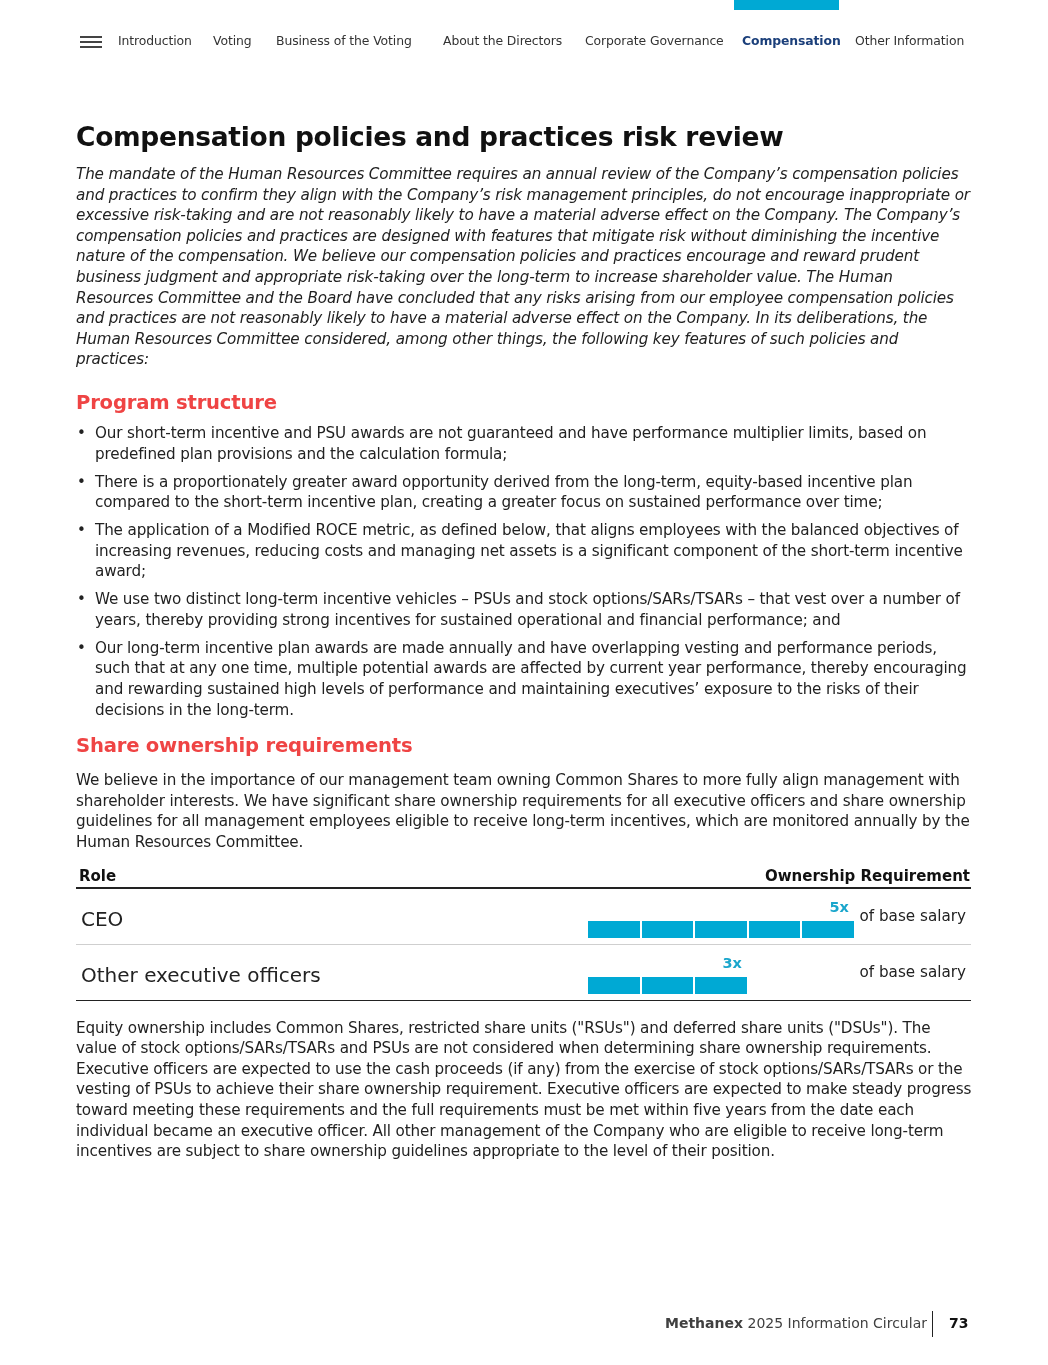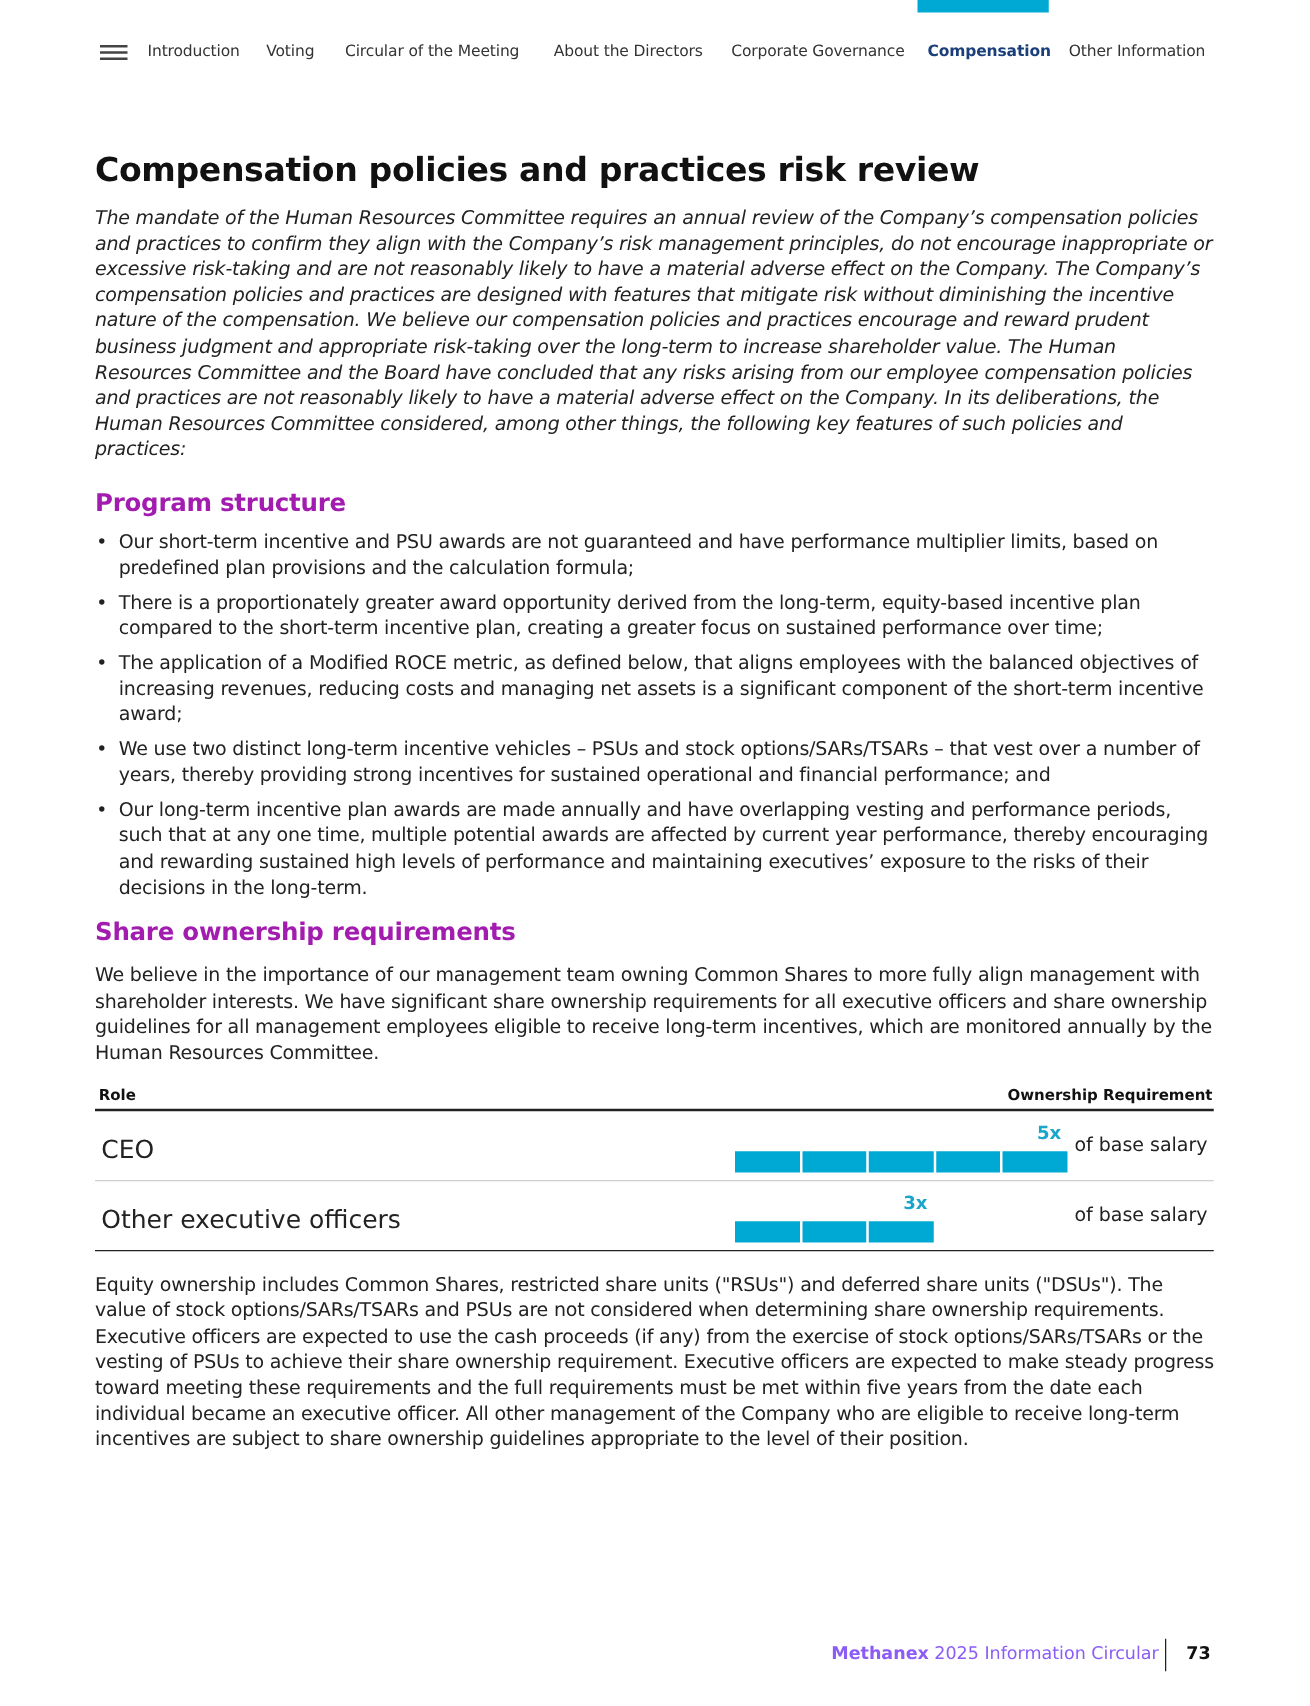--- a/index.html
+++ b/index.html
@@ -11,62 +11,62 @@
     .nav-accent { position: absolute; left: 734px; top: 0; width: 105px; height: 10px; background: #00a9d4; }
     .menu-icon { position: absolute; left: 80px; top: 36px; width: 22px; height: 12px; cursor: pointer; }
     .menu-icon span { display: block; height: 2px; background: #444; margin-bottom: 3px; }
     .nav-item { position: absolute; top: 33px; font-size: 12.4px; color: #333; white-space: nowrap; cursor: pointer; letter-spacing: -0.1px; }
     .nav-item.active { color: #1b3f7a; font-weight: bold; text-align: right; }
 
     
     .content { position: absolute; left: 76px; top: 118px; width: 896px; }
     h1 { margin: 0; font-size: 26.5px; font-weight: bold; color: #111; letter-spacing: -0.3px; line-height: 38px; }
     p { margin: 0; font-size: 15.2px; line-height: 20.6px; color: #222; letter-spacing: -0.15px; }
-    h2 { margin: 0; font-size: 19.6px; font-weight: bold; color: #a21caf; letter-spacing: -0.2px; line-height: 28px; }
+    h2 { margin: 0; font-size: 19.6px; font-weight: bold; color: #ef4444; letter-spacing: -0.2px; line-height: 28px; }
     .intro { margin-top: 8px; font-style: italic; }
     .h2-program { margin-top: 19px; }
     ul.bullets { list-style: none; margin: 6px 0 0 0; padding: 0; }
     ul.bullets li { position: relative; padding-left: 19px; font-size: 15.2px; line-height: 20.6px; color: #222; margin-bottom: 7.4px; letter-spacing: -0.15px; }
     ul.bullets li .dot { position: absolute; left: 1px; top: 0; font-size: 15px; }
     .h2-share { margin-top: 12px; }
     .share-intro { margin-top: 10px; }
 
     
     .table { margin-top: 15px; width: 895px; }
-    .thead { display: flex; justify-content: space-between; font-size: 12px; font-weight: bold; color: #111; padding: 0 1px 2px 3px; border-bottom: 2px solid #222; height: 17px; line-height: 17px; }
+    .thead { display: flex; justify-content: space-between; font-size: 15px; font-weight: bold; color: #111; padding: 0 1px 2px 3px; border-bottom: 2px solid #222; height: 17px; line-height: 17px; }
     .trow { position: relative; height: 55px; border-bottom: 1px solid #cfcfcf; }
     .trow.last { border-bottom: 1.5px solid #222; }
     .role { position: absolute; left: 5px; top: 18px; font-size: 20px; color: #222; }
     .suffix { position: absolute; right: 5px; top: 18px; font-size: 15.2px; color: #222; }
     .bar { position: absolute; left: 512px; top: 32px; display: flex; gap: 2px; }
     .seg { width: 51.5px; height: 17px; background: #00a9d4; }
     .mult { position: absolute; top: 10px; font-size: 14.5px; font-weight: bold; color: #1aa6cc; }
     .closing { margin-top: 17px; }
 
     
-    .footer { position: absolute; top: 1315px; left: 665px; font-size: 14px; color: #8b5cf6; white-space: nowrap; }
+    .footer { position: absolute; top: 1315px; left: 665px; font-size: 14px; color: #404040; white-space: nowrap; }
     .footer b { font-weight: bold; }
     .footer-divider { position: absolute; left: 932px; top: 1311px; width: 1px; height: 26px; background: #222; }
     .page-num { position: absolute; left: 949px; top: 1315px; font-size: 14px; font-weight: bold; color: #111; }
   </style>
 </head>
 <body>
 
 <div class="nav-accent"></div>
 
 <div class="menu-icon">
   <span></span>
     <span></span>
     <span></span>
 </div>
 
 <nav>
   <a class="nav-item" style="left:118px">Introduction</a>
   <a class="nav-item" style="left:213px">Voting</a>
-  <a class="nav-item" style="left:276px">Circular of the Meeting</a>
+  <a class="nav-item" style="left:276px">Business of the Voting</a>
   <a class="nav-item" style="left:443px">About the Directors</a>
   <a class="nav-item" style="left:585px">Corporate Governance</a>
   <a class="nav-item active" style="left:742px">Compensation</a>
   <a class="nav-item" style="left:855px">Other Information</a>
 </nav>
 
 <main class="content">
   <h1>Compensation policies and practices risk review</h1>
   <p class="intro">The mandate of the Human Resources Committee requires an annual review of the Company’s compensation policies and practices to confirm they align with the Company’s risk management principles, do not encourage inappropriate or excessive risk-taking and are not reasonably likely to have a material adverse effect on the Company. The Company’s compensation policies and practices are designed with features that mitigate risk without diminishing the incentive nature of the compensation. We believe our compensation policies and practices encourage and reward prudent business judgment and appropriate risk-taking over the long-term to increase shareholder value. The Human Resources Committee and the Board have concluded that any risks arising from our employee compensation policies and practices are not reasonably likely to have a material adverse effect on the Company. In its deliberations, the Human Resources Committee considered, among other things, the following key features of such policies and practices:</p>
 

